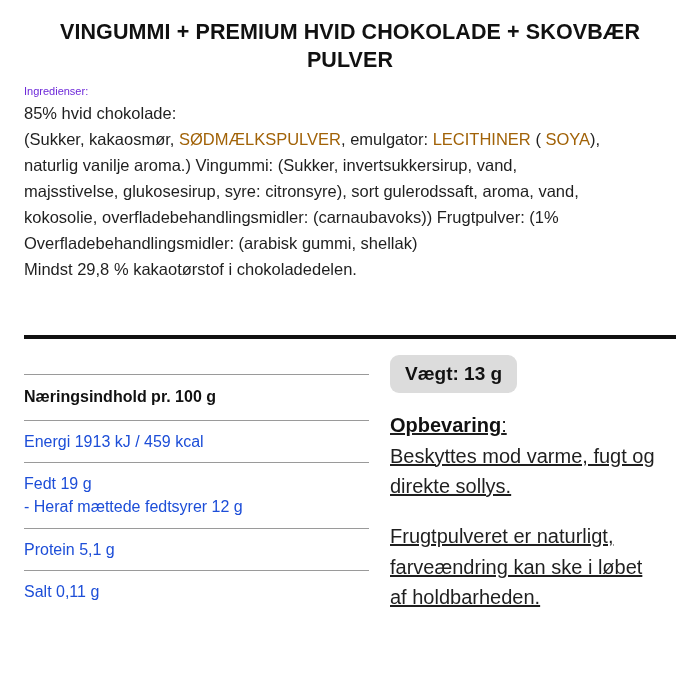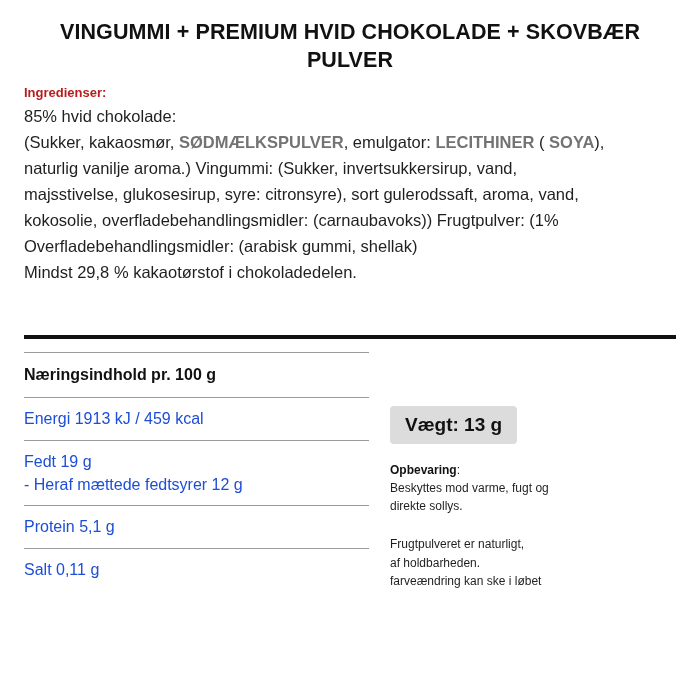--- a/index.html
+++ b/index.html
@@ -32,36 +32,36 @@
     line-height: 1.32;
     letter-spacing: 0.1px;
     color: #111111;
   }
 
   
   .ingredients-block {
     margin-top: 9px;
   }
   .ingredients-heading {
-    font-size: 13px;
-    font-weight: bold;
+    font-size: 11px;
+    font-weight: normal;
     line-height: 1.45;
-    color: #b91c1c;
+    color: #6d28d9;
   }
   .ingredients-body {
     font-size: 16.5px;
     line-height: 1.58;
     color: #1f1f1f;
   }
   .ingredients-body p {
     margin: 0;
   }
   .ingredients-body b {
-    font-weight: bold;
-    color: #737373;
+    font-weight: normal;
+    color: #a16207;
   }
 
   
   .thick-rule {
     position: absolute;
     left: 24px;
     right: 24px;
     top: 335px;
     height: 4px;
     background: #111111;
@@ -102,35 +102,36 @@
     padding: 10px 0 11px 0;
   }
   .nutri-row .sub {
     display: block;
   }
 
   
   .weight-badge {
     display: inline-block;
     background: #dcdcdc;
-    border-radius: 4px;
+    border-radius: 9px;
     padding: 7px 15px 8px 15px;
     font-size: 19px;
     font-weight: bold;
     color: #111111;
     line-height: 1.22;
     margin-top: 3px;
   }
 
   
   .storage-block {
     margin-top: 17px;
-    font-size: 12px;
+    font-size: 20px;
     line-height: 1.52;
     color: #1f1f1f;
+    text-decoration: underline;
   }
   .storage-block p {
     margin: 0;
   }
   .storage-block .spacer {
     height: 20px;
   }
   .storage-block b {
     font-weight: bold;
     color: #111111;
@@ -181,19 +182,19 @@
 
     <div class="col-right">
       <div class="weight-badge">Vægt: 13 g</div>
 
       <div class="storage-block">
         <p><b>Opbevaring</b><span>:</span></p>
         <p>Beskyttes mod varme, fugt og</p>
         <p>direkte sollys.</p>
         <div class="spacer"></div>
         <p>Frugtpulveret er naturligt,</p>
+        <p>farveændring kan ske i løbet</p>
         <p>af holdbarheden.</p>
-        <p>farveændring kan ske i løbet</p>
       </div>
     </div>
 
   </div>
 </div>
 
 </body></html>

